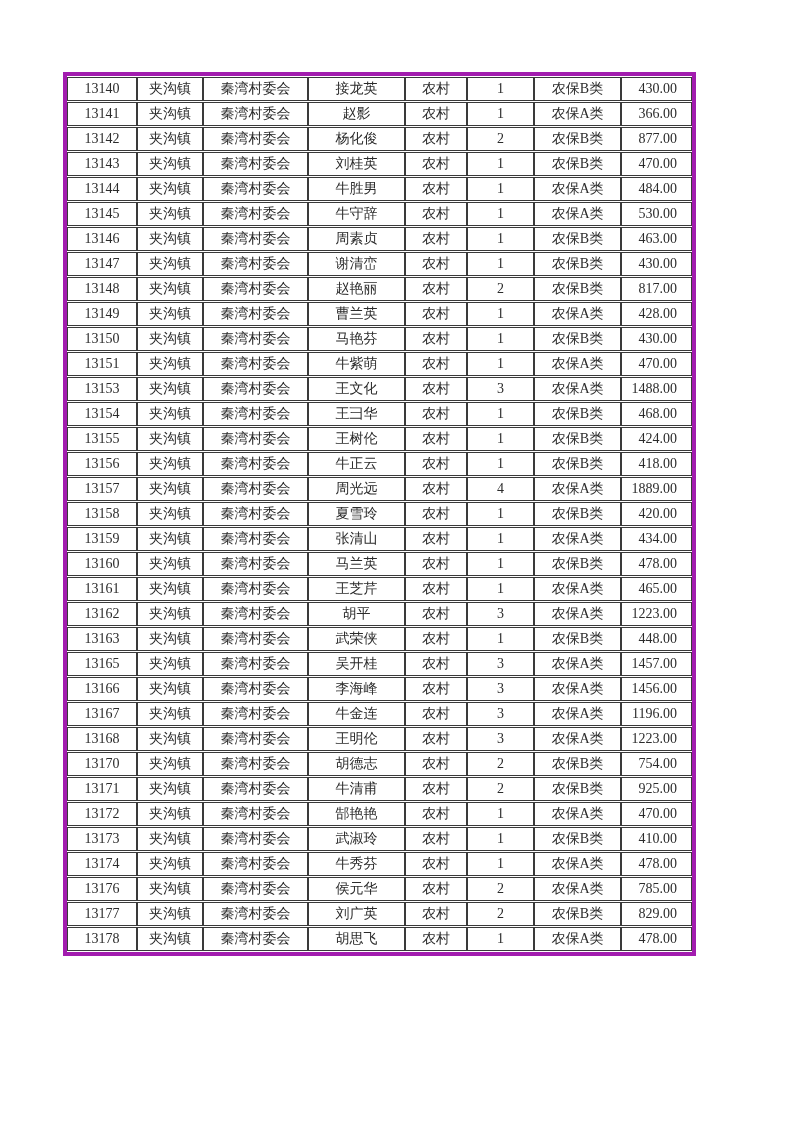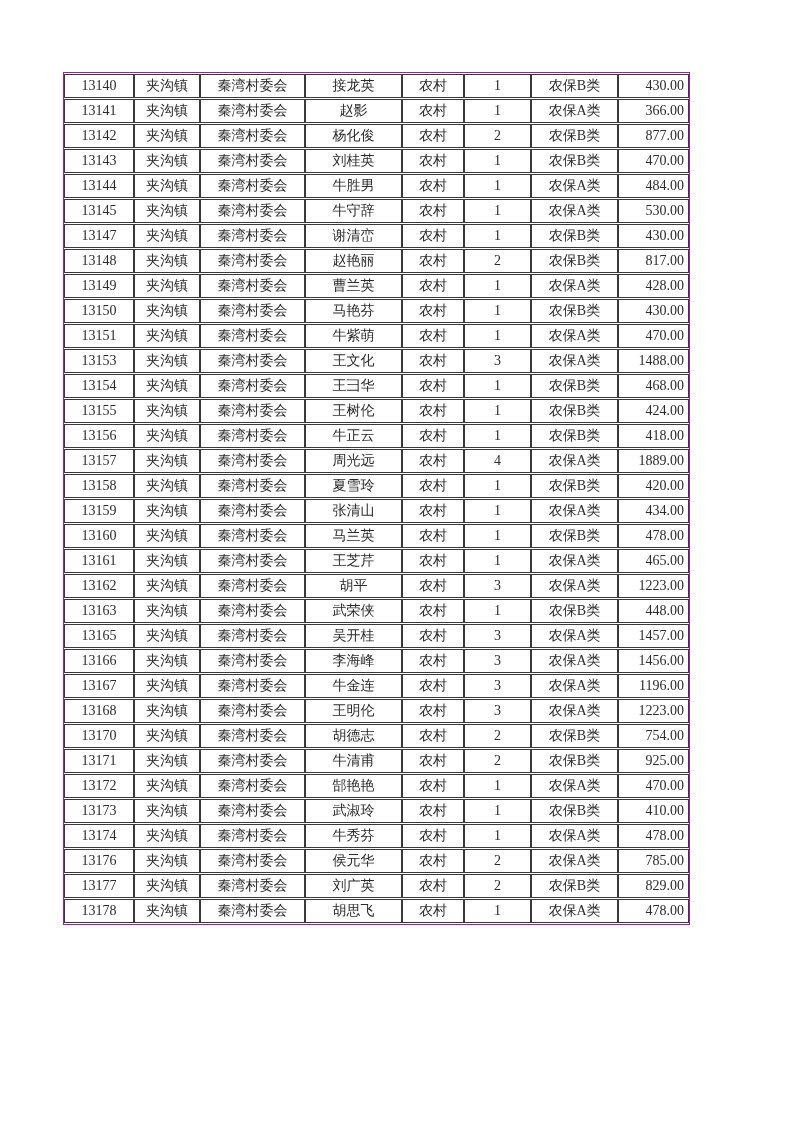--- a/index.html
+++ b/index.html
@@ -22,39 +22,39 @@
     overflow: hidden;
   }
   table.data-table {
     position: absolute;
     left: 63px;
     top: 72px;
     width: 625px;
     table-layout: fixed;
     border-collapse: separate;
     border-spacing: 0 1px;
-    border: 1px solid #a21caf;
+    border: 4px solid #a21caf;
   }
   table.data-table td {
     box-sizing: border-box;
     border: 1px solid #3a3a3a;
     height: 24px;
     padding: 0 2px;
     font-size: 14px;
     line-height: 22px;
     color: #2b2b2b;
     text-align: center;
     vertical-align: middle;
     white-space: nowrap;
     overflow: hidden;
     background: #ffffff;
   }
   table.data-table td.amount {
     text-align: right;
-    padding-right: 4px;
+    padding-right: 14px;
   }
 </style>
 </head>
 <body>
 
 <div class="page">
   <table class="data-table">
     <colgroup>
       <col style="width:70px">
       <col style="width:66px">
@@ -120,20 +120,30 @@
           <td>13145</td>
           <td>夹沟镇</td>
           <td>秦湾村委会</td>
           <td>牛守辞</td>
           <td>农村</td>
           <td>1</td>
           <td>农保A类</td>
           <td class="amount">530.00</td>
         </tr>
         <tr>
+          <td>13146</td>
+          <td>夹沟镇</td>
+          <td>秦湾村委会</td>
+          <td>周素贞</td>
+          <td>农村</td>
+          <td>1</td>
+          <td>农保B类</td>
+          <td class="amount">463.00</td>
+        </tr>
+        <tr>
           <td>13147</td>
           <td>夹沟镇</td>
           <td>秦湾村委会</td>
           <td>谢清峦</td>
           <td>农村</td>
           <td>1</td>
           <td>农保B类</td>
           <td class="amount">430.00</td>
         </tr>
         <tr>

